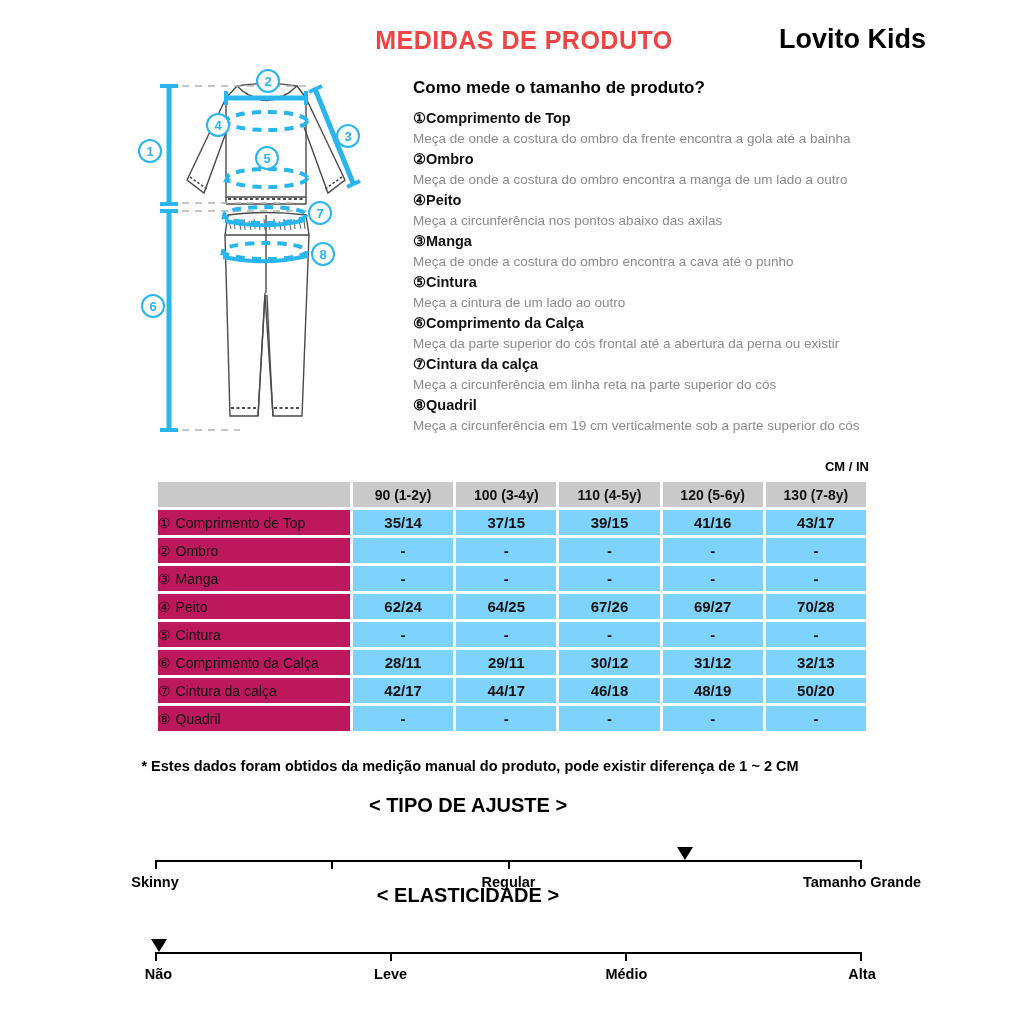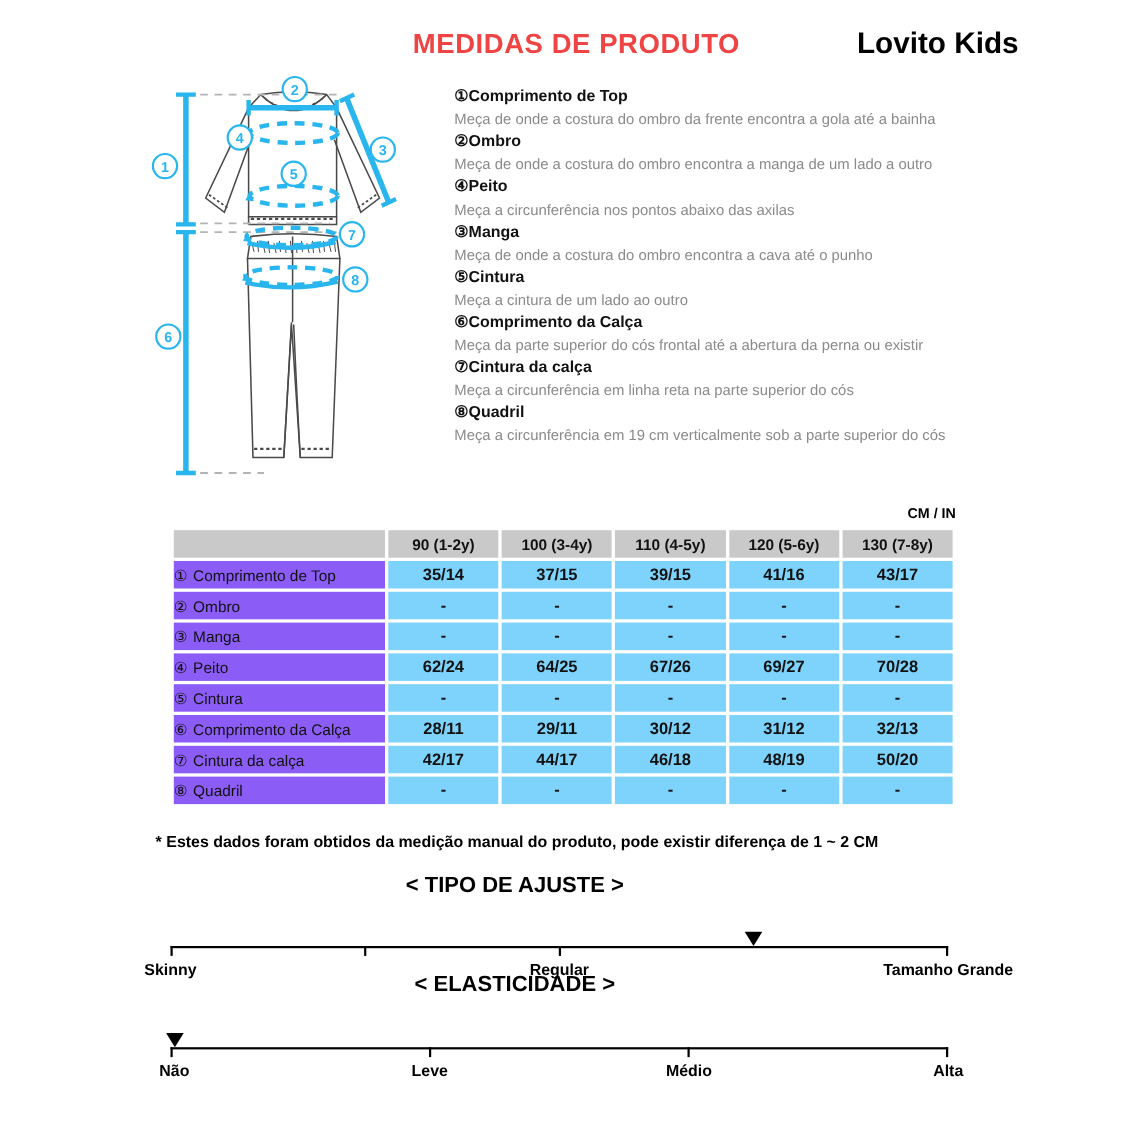--- a/index.html
+++ b/index.html
@@ -21,21 +21,21 @@
   .inst-label{font-size:14.5px;font-weight:bold;line-height:20.5px;color:#111;}
   .inst-desc{font-size:13.5px;line-height:20.5px;color:#8a8a8a;}
 
   
   .table-wrap{position:absolute;left:155px;top:459px;width:714px;}
   .unit-label{text-align:right;font-size:13px;font-weight:bold;margin-bottom:5px;color:#000;}
   table.size-table{border-collapse:separate;border-spacing:3px;width:100%;table-layout:fixed;}
   table.size-table col.label-col{width:192px;}
   table.size-table th,table.size-table td{padding:0;height:25px;vertical-align:middle;}
   .hdr-cell{background:#c9c9c9;font-size:14px;font-weight:bold;text-align:center;height:26px;}
-  .row-label{background:#8b5cf6;font-size:14px;font-weight:normal;text-align:left;padding-left:13px;}
+  .row-label{background:#be185d;font-size:14px;font-weight:normal;text-align:left;padding-left:13px;}
   .row-label .circ-num{margin-right:5px;}
   .val-cell{background:#7dd3fc;font-size:15px;font-weight:bold;text-align:center;}
 
   
   .footnote{position:absolute;top:758px;left:0;width:940px;text-align:center;
             font-size:14.5px;font-weight:bold;color:#000;}
 
   
   .scale-title{position:absolute;left:0;width:936px;text-align:center;
                font-size:20px;font-weight:bold;color:#000;}
@@ -153,20 +153,21 @@
          <text x="190" y="155" fill="#29b5ee" stroke="none">7</text>
         </g>
       <g>
           <circle cx="193" cy="191" r="11" fill="#fff" stroke="#29b5ee" stroke-width="2"></circle>
          <text x="193" y="196" fill="#29b5ee" stroke="none">8</text>
         </g>
     </g>
   </svg>
 
   <div class="instructions">
+    <p class="inst-heading">Como mede o tamanho de produto?</p>
 
     <div class="inst-item">
       <div class="inst-label"><span>①</span><span>Comprimento de Top</span></div>
       <div class="inst-desc">Meça de onde a costura do ombro da frente encontra a gola até a bainha</div>
     </div>
     <div class="inst-item">
       <div class="inst-label"><span>②</span><span>Ombro</span></div>
       <div class="inst-desc">Meça de onde a costura do ombro encontra a manga de um lado a outro</div>
     </div>
     <div class="inst-item">

